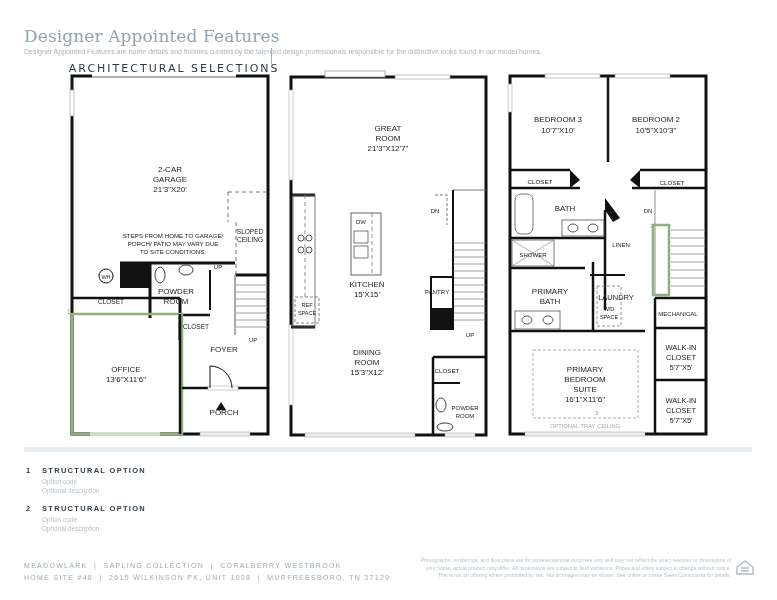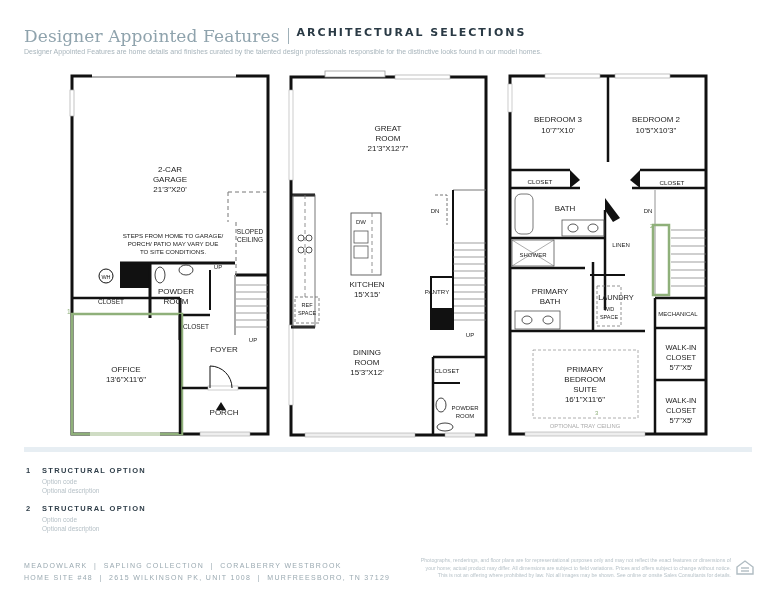--- a/index.html
+++ b/index.html
@@ -1,22 +1,22 @@
 <!DOCTYPE html>
 <html><head>
 <meta charset="utf-8">
 <style>
   * { box-sizing: border-box; margin: 0; padding: 0; }
   html, body { width: 777px; height: 600px; background: #ffffff; overflow: hidden; }
   body { position: relative; font-family: "Liberation Sans", sans-serif; color: #1d2b36; }
 
-  .header { position: absolute; left: 24px; top: 26px; display: flex; align-items: flex-start; }
+  .header { position: absolute; left: 24px; top: 26px; display: flex; align-items: flex-end; flex-direction: column; }
   .title { font-family: "DejaVu Serif", serif; font-size: 17px; color: #8fa3ad; letter-spacing: 0.1px; }
   .title-sep { display: inline-block; width: 1px; height: 16px; background: #9fb0b8; margin: 0 8px; position: relative; top: 2px; }
-  .subtitle { font-family: "DejaVu Sans", sans-serif; font-size: 11px; color: #2a3a45; letter-spacing: 2px; font-weight: bold; }
+  .subtitle { font-family: "DejaVu Sans", sans-serif; font-size: 11px; color: #2a3a45; letter-spacing: 2px; }
   .desc { position: absolute; left: 24px; top: 48px; font-size: 7px; color: #a8b5bc; white-space: nowrap; }
 
   .plan { position: absolute; }
   svg text { font-family: "Liberation Sans", sans-serif; fill: #222; }
 
   .divider { position: absolute; left: 24px; top: 447px; width: 728px; height: 5px; background: #e7eef3; }
 
   .options { position: absolute; left: 26px; top: 466px; }
   .opt { margin-bottom: 9px; }
   .opt-head { display: flex; align-items: baseline; font-size: 7.5px; font-weight: bold; letter-spacing: 1.3px; color: #2e3d48; }

